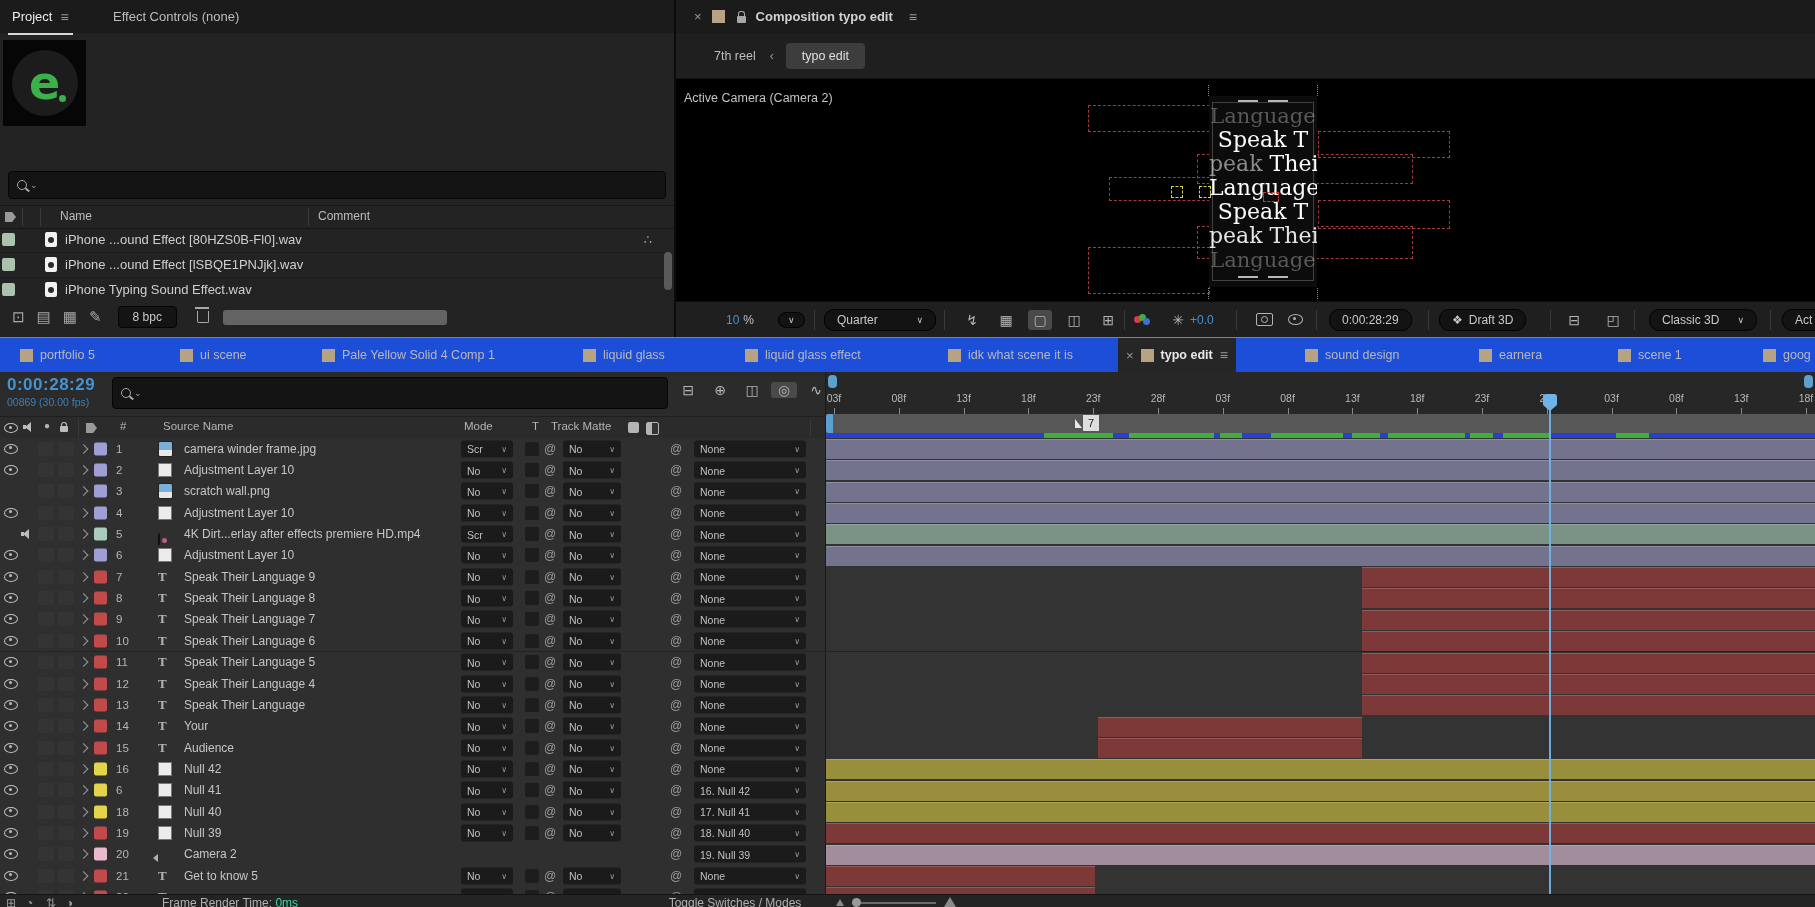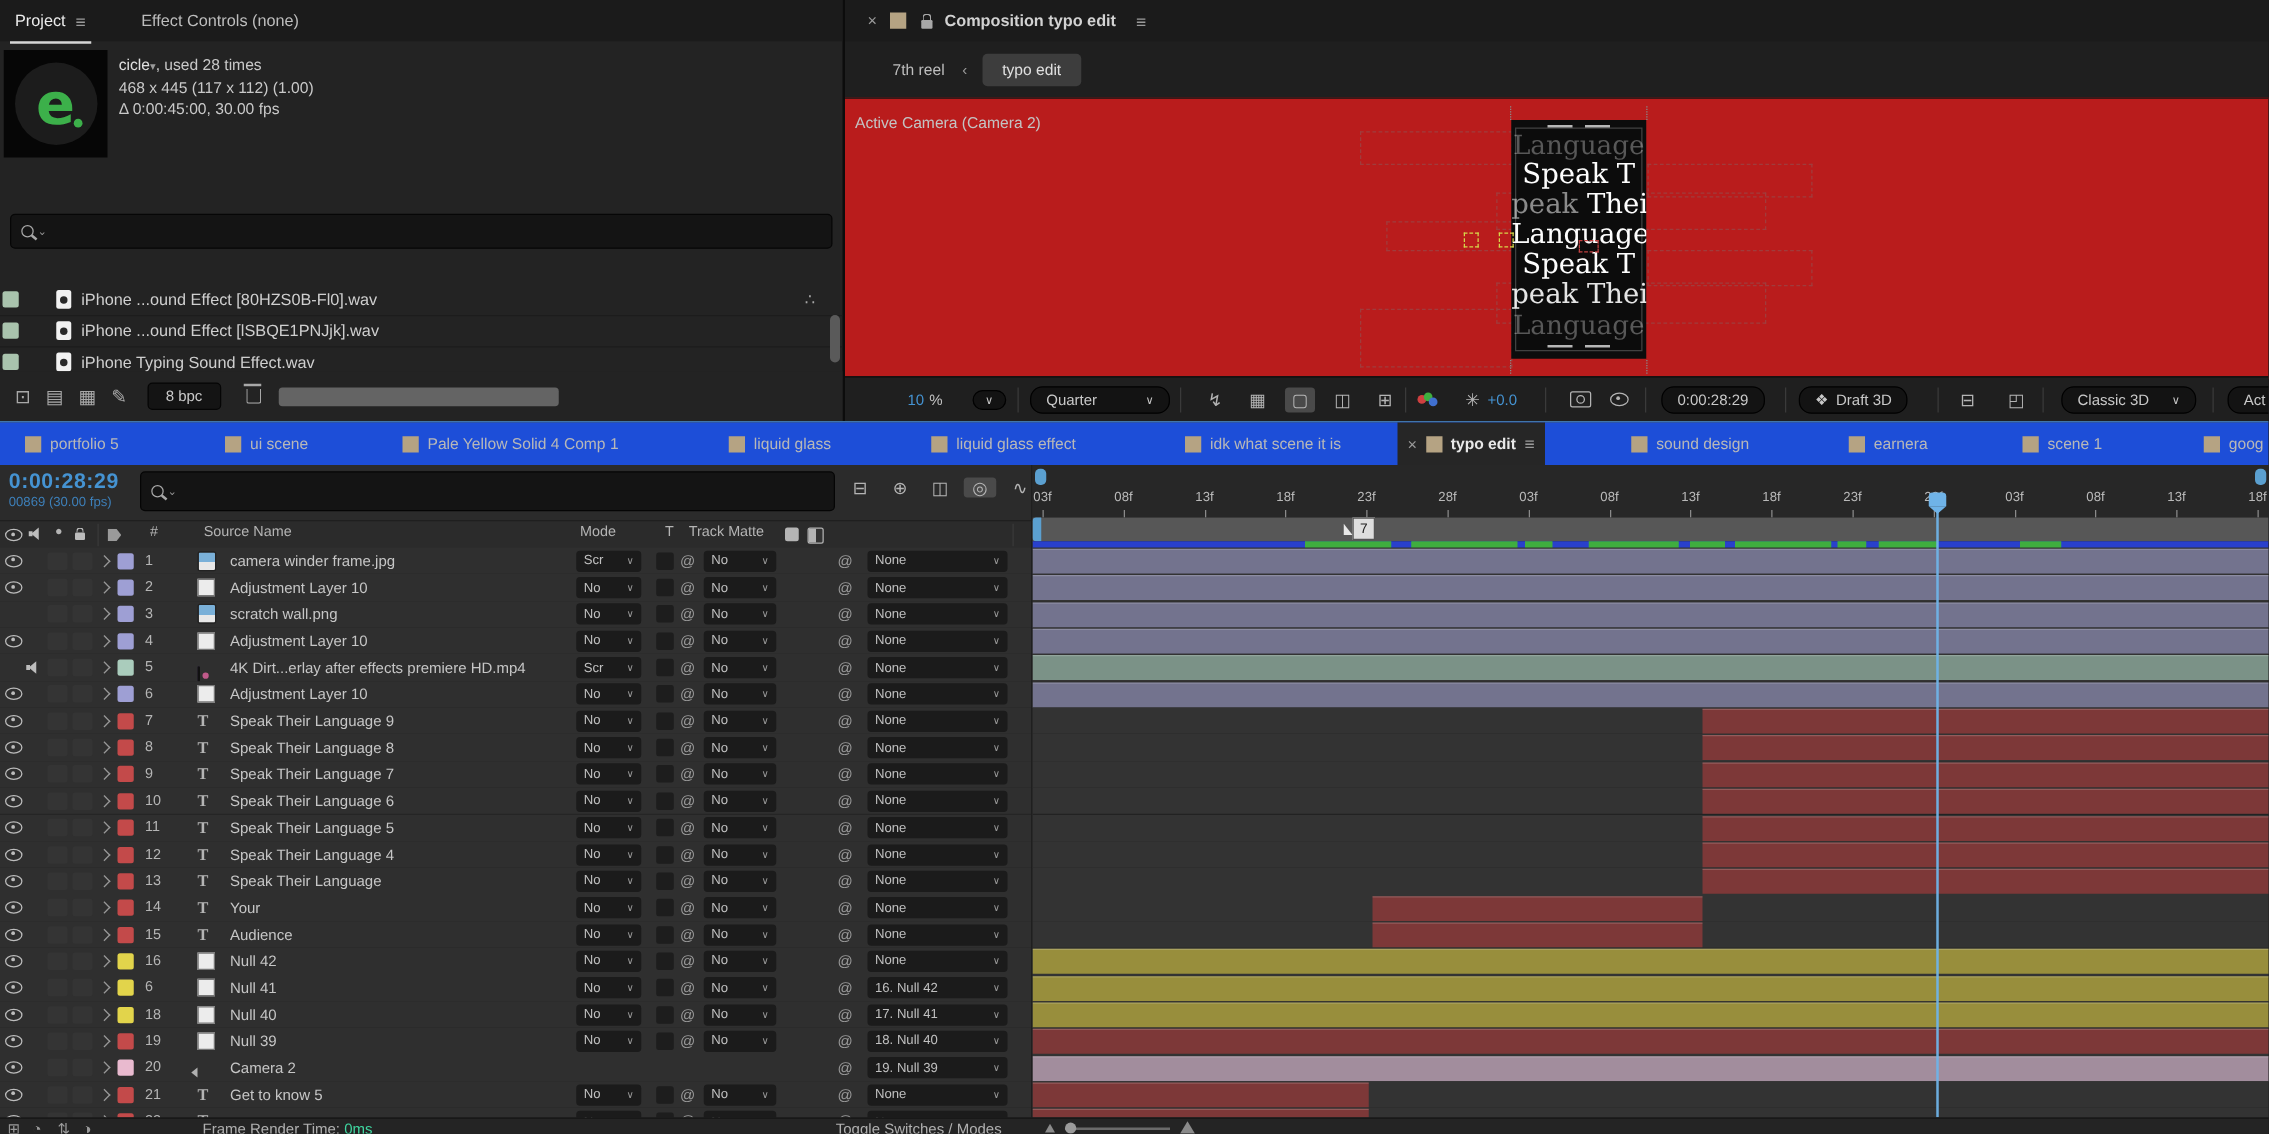--- a/index.html
+++ b/index.html
@@ -44,21 +44,21 @@
   .ctabbar{position:absolute;left:0;top:0;width:100%;height:33px;background:#1b1b1b;display:flex;align-items:center;}
   .closex{color:#9a9a9a;font-size:13px;}
   .tansq{width:13px;height:13px;background:#b5a383;display:inline-block;}
   .lockico{width:9px;height:7px;background:#a8a8a8;border-radius:1px;position:relative;display:inline-block;margin-top:5px;}
   .lockico::before{content:"";position:absolute;left:1px;top:-5px;width:5px;height:4px;border:1.5px solid #a8a8a8;border-bottom:none;border-radius:3px 3px 0 0;}
   .ctitle{font-size:13px;color:#d2d2d2;font-weight:bold;}
   .crumbs{position:absolute;left:0;top:33px;width:100%;height:45px;display:flex;align-items:center;}
   .crumb-parent{margin-left:38px;font-size:12.5px;color:#bdbdbd;}
   .crumb-sep{margin-left:14px;color:#9a9a9a;}
   .crumb-pill{margin-left:12px;background:#3d3d3d;border-radius:4px;padding:6px 16px;font-size:12.5px;color:#e0e0e0;}
-  .viewport{position:absolute;left:0;top:78px;width:100%;height:224px;background:#b91c1c;border-top:1px solid #151515;overflow:hidden;}
+  .viewport{position:absolute;left:0;top:78px;width:100%;height:224px;background:#000000;border-top:1px solid #151515;overflow:hidden;}
   .camlabel{position:absolute;left:8px;top:12px;font-size:12.5px;color:#c3c3c3;}
   .redbox{position:absolute;border:1px dashed #a03c3c;}
   .ylbox{position:absolute;border:1px dashed #d6d64a;width:10px;height:10px;}
   .redtiny{position:absolute;border:1px dashed #c04040;}
   .cornermark{position:absolute;width:1px;height:11px;border-left:1px dotted #8a8a8a;}
   .artwork{position:absolute;left:533px;top:17px;width:108px;height:191px;background:#0c0c0c;overflow:hidden;
            font-family:"DejaVu Serif",serif;text-align:center;}
   .artwork::after{content:"";position:absolute;left:3px;top:6px;right:3px;bottom:6px;border:1px solid rgba(255,255,255,.22);pointer-events:none;}
   .cap{display:flex;gap:10px;justify-content:center;margin-top:4px;height:4px;}
   .cap i{display:block;width:20px;height:2px;background:rgba(240,240,240,.75);}
@@ -164,30 +164,31 @@
       <div class="ptab" style="left:113px;">
         <span>Effect Controls (none)</span>
       </div>
     </div>
     <div class="thumb">
       <div class="thumb-circle">
         <span class="thumb-e">e</span>
         <span class="thumb-dot"></span>
       </div>
     </div>
-    <div class="pinfo">
-      <div>
-        <span style="color:#e0e0e0;">cicle</span><span class="ddcaret">▾</span><span>, used 28 times</span>
-      </div>
-      <div>468 x 445  (117 x 112) (1.00)</div>
-      <div>Δ 0:00:45:00, 30.00 fps</div>
-    </div>
     <div class="psearch">
       <span class="mag"></span>
       <span class="ddcaret">⌄</span>
+    </div>
+    <div class="plist-hdr">
+      <span class="tagico" style="position:absolute;left:5px;top:6px;"></span>
+      <span class="vline" style="left:22px;"></span>
+      <span class="vline" style="left:40px;"></span>
+      <span style="position:absolute;left:60px;top:3px;">Name</span>
+      <span class="vline" style="left:308px;"></span>
+      <span style="position:absolute;left:318px;top:3px;">Comment</span>
     </div>
     <div id="proj-items">
         <div class="proj-item" style="top: 227px;">
           <div class="chip sage" style="margin-left: 2px;"></div>
           <div class="wavico"></div>
           <div class="iname">iPhone ...ound Effect [80HZS0B-Fl0].wav</div>
           <div class="shareico">∴</div>
         </div>
         <div class="proj-item" style="top: 252px;">
           <div class="chip sage" style="margin-left: 2px;"></div>

